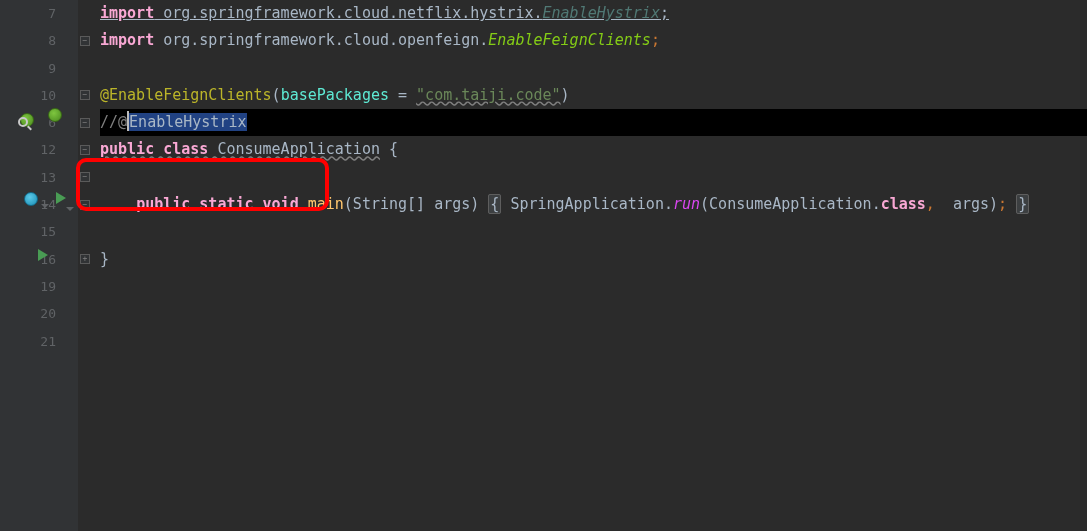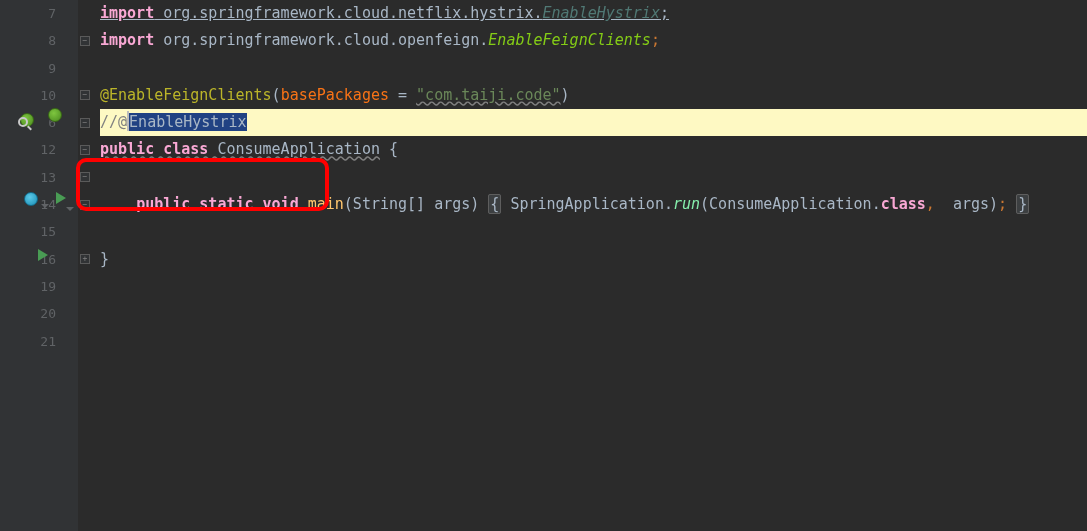--- a/index.html
+++ b/index.html
@@ -75,26 +75,26 @@
   .code-content {
     padding-left: 18px;
   }
   .kw { color: #f9a8d4; font-weight: bold; }
   .anno { color: #bbb529; }
   .str { color: #6a8759; }
   .imp-cls { color: #507874; font-style: italic; }
   .imp-cls2 { color: #84cc16; font-style: italic; }
   .comment { color: #808080; }
   .method { color: #ffc66d; text-align: right; }
-  .static-m { color: #86efac; font-style: italic; }
-  .param { color: #f97316; }
+  .static-m { color: #d946ef; font-style: italic; }
+  .param { color: #5eead4; }
   .cc { color: #cc7832; }
   .underline-wavy { text-decoration: underline wavy #808080; }
   .strike-under { text-decoration: underline #a9b7c6; }
-  .current-line { background: #fef9c3; }
+  .current-line { background: #000000; }
   .selection { background: #214283; color: #a9b7c6; }
   .red-box {
     position: absolute;
     border: 4px solid #ff0000;
     border-radius: 10px;
     pointer-events: none;
     z-index: 10;
   }
   .caret {
     display: inline-block;

